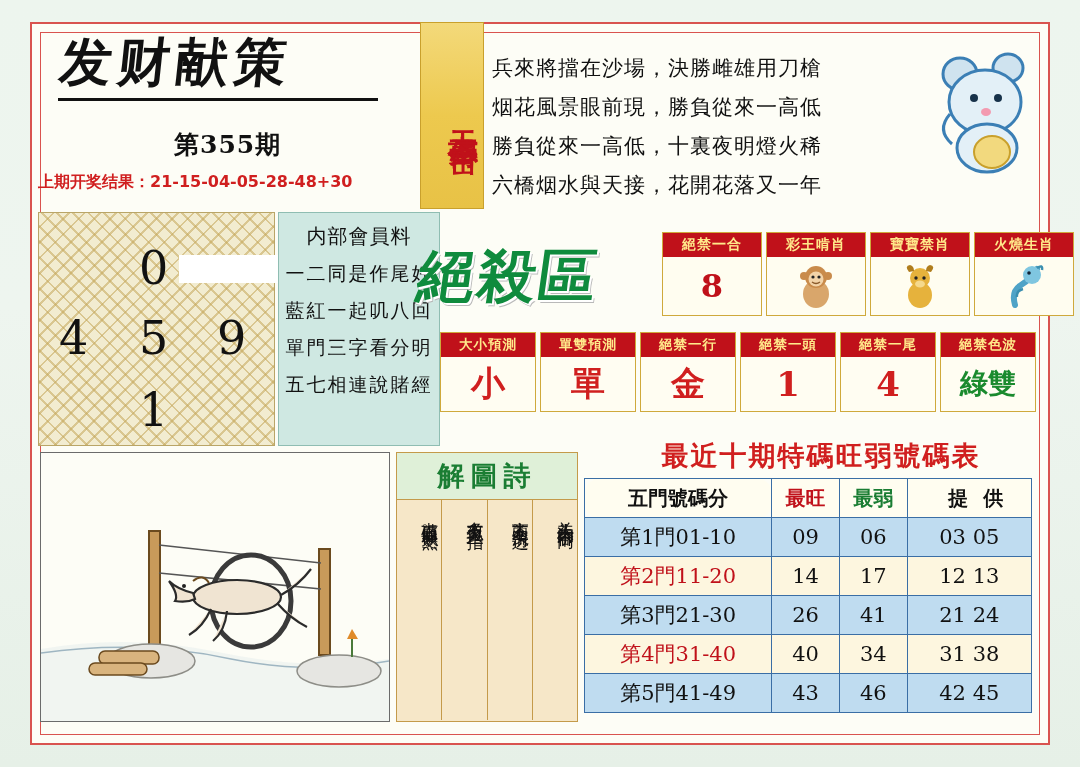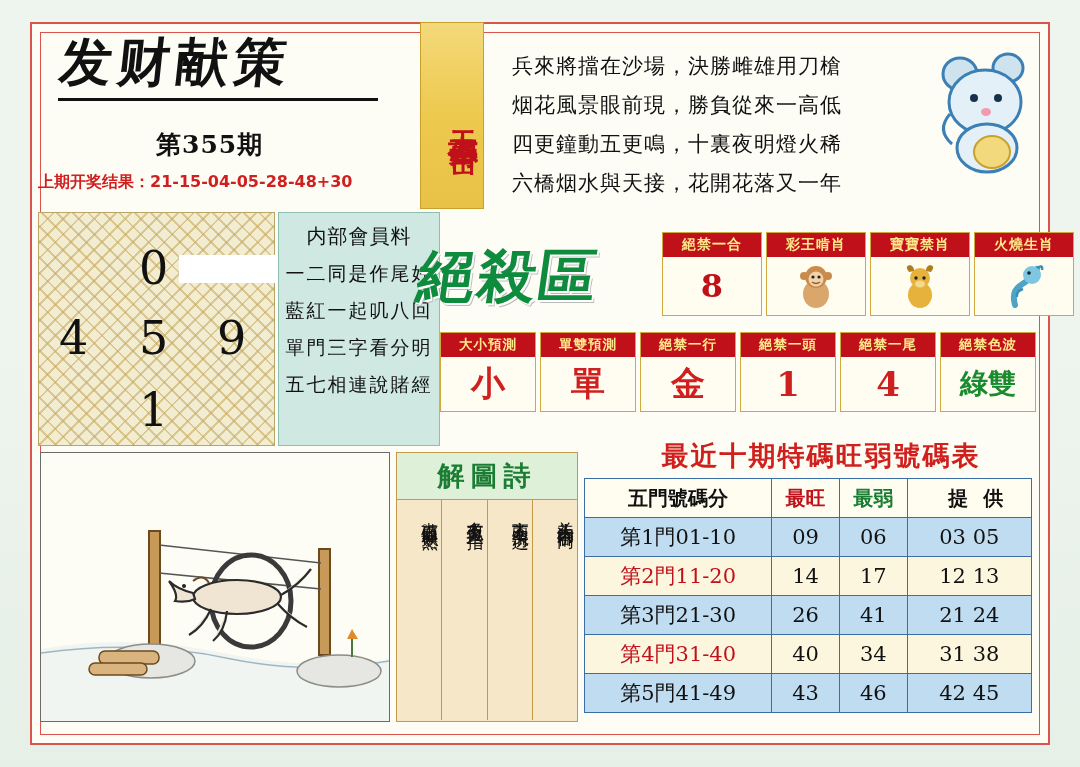--- a/index.html
+++ b/index.html
@@ -30,21 +30,21 @@
     position:absolute;left:60px;top:28px;
     font-family:"DejaVu Serif","Liberation Serif",serif;
     font-size:52px;font-weight:bold;color:#111;
     letter-spacing:6px;
     transform:skewX(-6deg);
   }
   .title-underline{
     position:absolute;left:58px;top:98px;width:320px;height:3px;background:#111;
   }
   .issue{
-    position:absolute;left:156px;top:128px;
+    position:absolute;left:174px;top:128px;
     font-family:"DejaVu Serif","Liberation Serif",serif;
     font-size:25px;color:#111;font-weight:bold;letter-spacing:1px;
   }
   .last-result{
     position:absolute;left:38px;top:172px;
     font-size:16px;color:#d01f1f;font-weight:bold;letter-spacing:0px;
   }
   .last-result .label{color:#d01f1f;}
   .last-result .nums{color:#d01f1f;}
 
@@ -60,22 +60,22 @@
     margin:0 auto;
     font-family:"DejaVu Serif","Liberation Serif",serif;
     font-size:30px;font-weight:bold;color:#c0111a;
     letter-spacing:4px;
     text-align:center;
     height:168px;
   }
 
   
   .poem{
-    position:absolute;left:512px;top:48px;width:420px;
-    font-family:Liberation Mono, monospace;
+    position:absolute;left:492px;top:48px;width:420px;
+    font-family:Liberation Sans, sans-serif;
     color:#111;
   }
   .poem div{font-size:21px;line-height:39px;letter-spacing:1px;}
 
   
   .mouse{position:absolute;left:930px;top:40px;width:110px;height:135px;}
 
   
   .numgrid{
     position:absolute;left:38px;top:212px;width:235px;height:232px;
@@ -226,21 +226,21 @@
     <span class="label">上期开奖结果：</span><span class="nums">21-15-04-05-28-48+30</span>
   </div>
 
   <div class="gold-banner">
     <span>天書傳密</span>
   </div>
 
   <div class="poem">
     <div>兵來將擋在沙場，決勝雌雄用刀槍</div>
     <div>烟花風景眼前現，勝負從來一高低</div>
-    <div>四更鐘動五更鳴，十裏夜明燈火稀</div>
+    <div>勝負從來一高低，十裏夜明燈火稀</div>
     <div>六橋烟水與天接，花開花落又一年</div>
   </div>
 
   <svg class="mouse" viewBox="0 0 110 135">
     <ellipse cx="30" cy="34" rx="17" ry="16" fill="#cfe3ef" stroke="#3b7fb5" stroke-width="3"></ellipse>
     <ellipse cx="78" cy="28" rx="15" ry="14" fill="#cfe3ef" stroke="#3b7fb5" stroke-width="3"></ellipse>
     <ellipse cx="55" cy="62" rx="36" ry="32" fill="#e3f0f7" stroke="#3b7fb5" stroke-width="3"></ellipse>
     <ellipse cx="57" cy="108" rx="30" ry="24" fill="#e3f0f7" stroke="#3b7fb5" stroke-width="3"></ellipse>
     <ellipse cx="62" cy="112" rx="18" ry="16" fill="#f2d97e" stroke="#c9a02c" stroke-width="2"></ellipse>
     <circle cx="44" cy="58" r="4" fill="#17324a"></circle>

